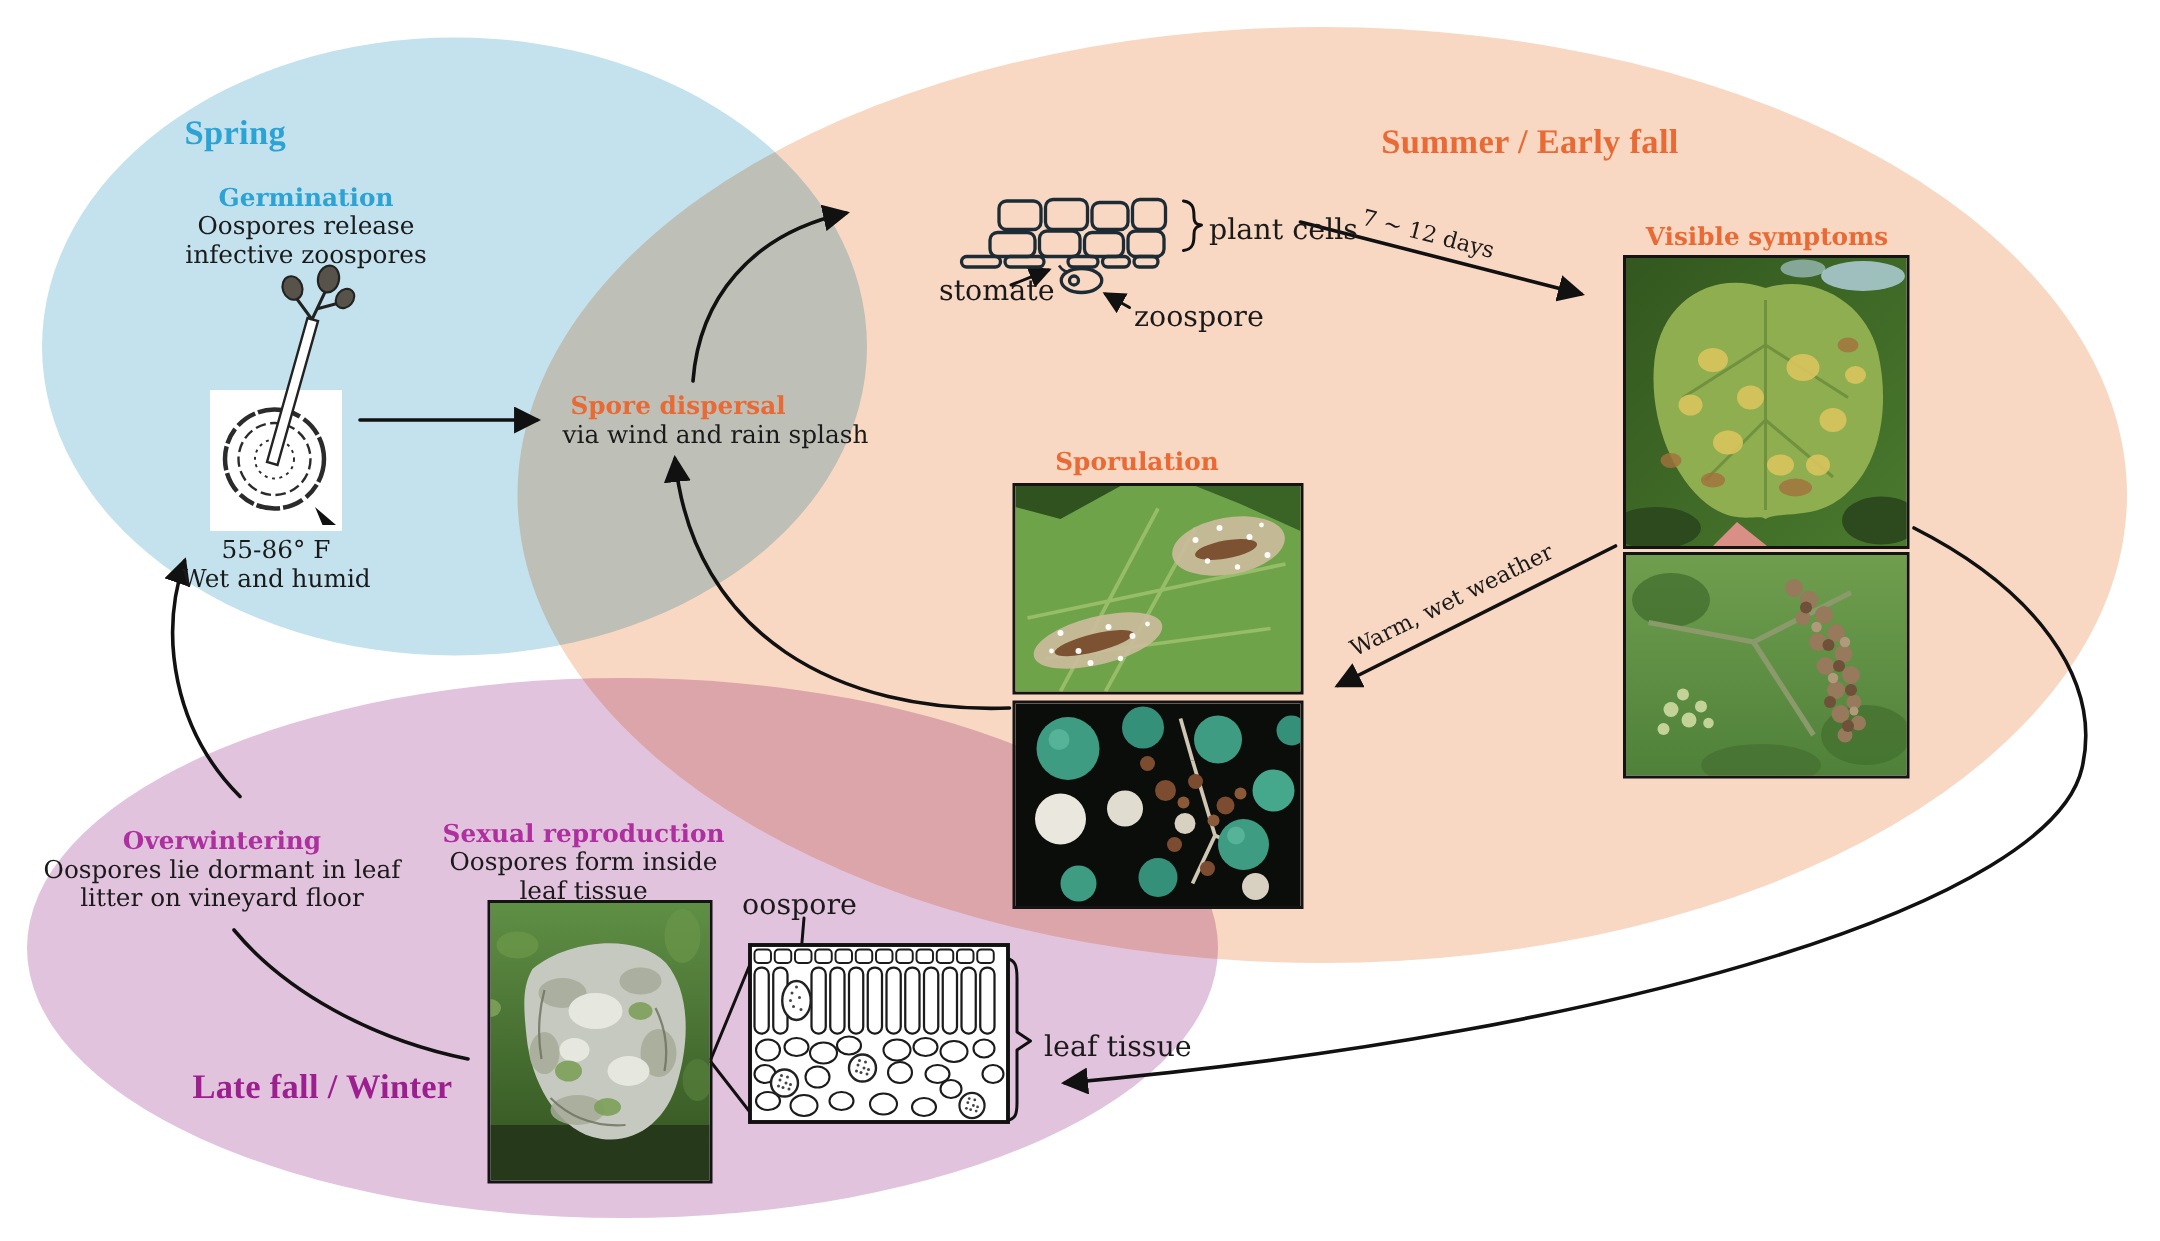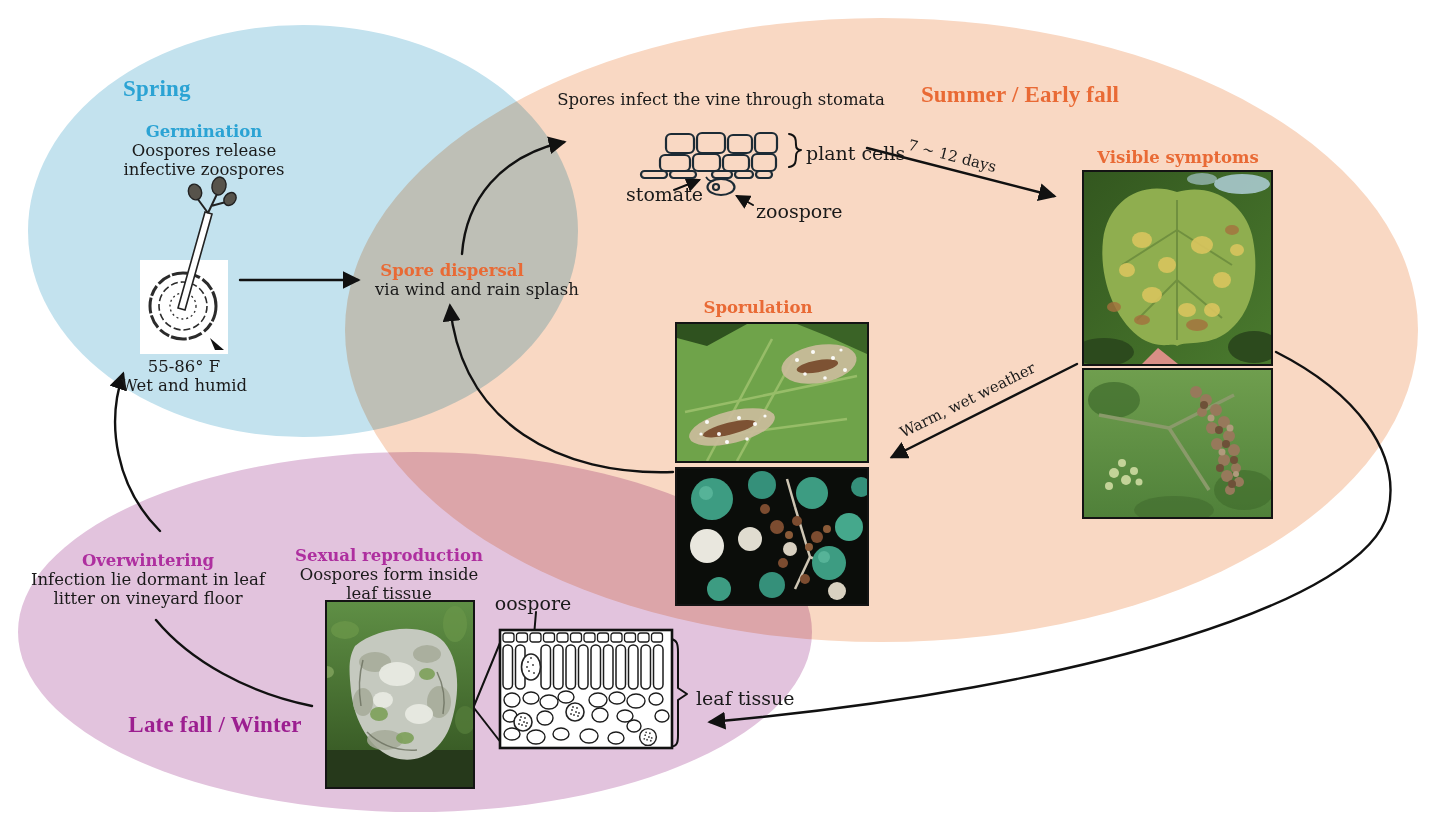--- a/index.html
+++ b/index.html
@@ -410,38 +410,37 @@
   <div class="stage-title spring-c">Germination</div>
   <div class="body-text">Oospores release</div>
   <div class="body-text">infective zoospores</div>
 </div>
 <div class="label" style="left:184px;top:357px;">
   <div class="body-text">55-86° F</div>
   <div class="body-text">Wet and humid</div>
 </div>
 
 <div class="label" style="left:721px;top:90px;">
-  <div class="body-text">Spores infect the vine through stomata</div>
 </div>
 <div class="label left-align small-text" style="left:806px;top:142px;">plant cells</div>
 <div class="label left-align small-text" style="left:626px;top:183px;">stomate</div>
 <div class="label left-align small-text" style="left:756px;top:200px;">zoospore</div>
 
 <div class="label stage-title summer-c" style="left:452px;top:261px;">Spore dispersal</div>
 <div class="label body-text" style="left:453px;top:280px;margin-left:24px;">via wind and rain splash</div>
 
 <div class="label stage-title summer-c" style="left:1178px;top:148px;">Visible symptoms</div>
 <div class="label stage-title summer-c" style="left:758px;top:298px;">Sporulation</div>
 
 <div class="label body-text rot" style="left:952px;top:148px;transform:translateX(-50%) rotate(14.5deg);font-size:15px;">7 ~ 12 days</div>
 <div class="label body-text rot" style="left:968px;top:392px;transform:translateX(-50%) rotate(-26.5deg);font-size:15px;">Warm, wet weather</div>
 
 <div class="label" style="left:148px;top:551px;">
   <div class="stage-title winter-c">Overwintering</div>
-  <div class="body-text">Infection lie dormant in leaf</div>
+  <div class="body-text">Oospores lie dormant in leaf</div>
   <div class="body-text">litter on vineyard floor</div>
 </div>
 
 <div class="label" style="left:389px;top:546px;">
   <div class="stage-title winter-c">Sexual reproduction</div>
   <div class="body-text">Oospores form inside</div>
   <div class="body-text">leaf tissue</div>
 </div>
 
 <div class="label small-text" style="left:533px;top:592px;">oospore</div>

